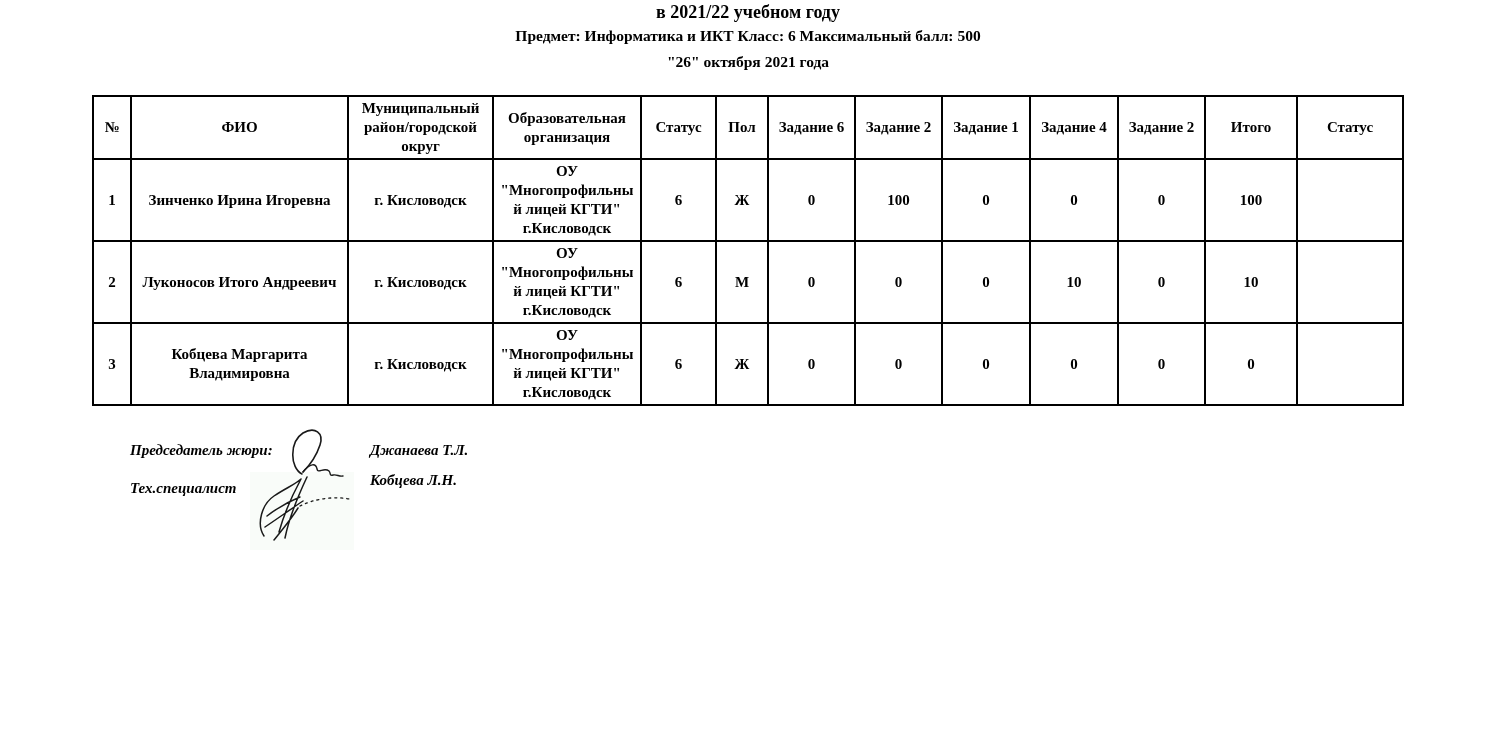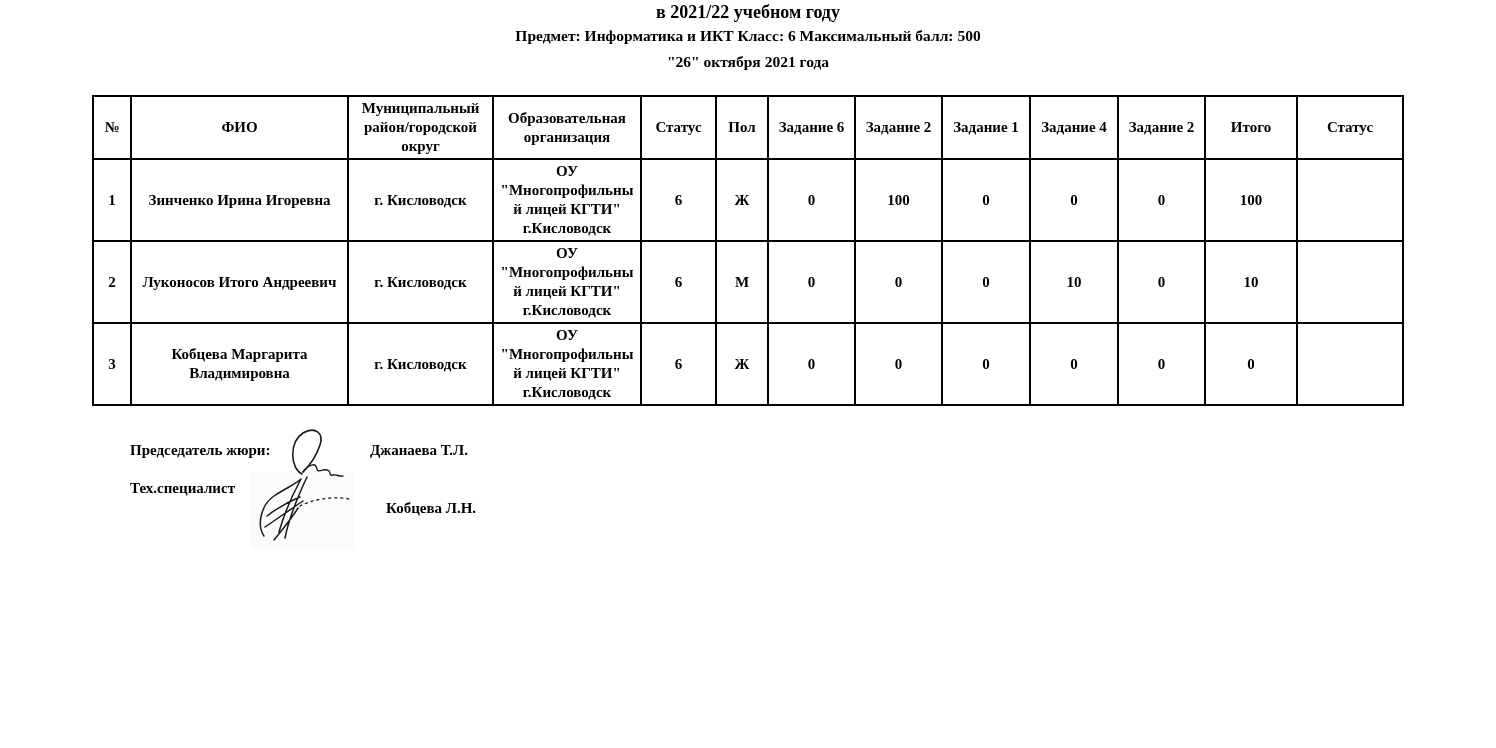--- a/index.html
+++ b/index.html
@@ -63,20 +63,21 @@
   }
   table.results thead tr { height: 58px; }
   table.results tbody tr { height: 80px; }
 
   
   .sig-label {
     position: absolute;
     font-size: 15px;
     font-weight: bold;
     white-space: nowrap;
+    font-style: italic;
   }
   .sig-scribble {
     position: absolute;
   }
   .sig-bg {
     position: absolute;
     left: 250px;
     top: 472px;
     width: 104px;
     height: 78px;
@@ -181,13 +182,13 @@
   <path d="M16,48 C4,42 3,16 17,7 C29,0 38,7 34,19 C30,31 22,41 17,46" fill="none" stroke="#1a1a1a" stroke-width="1.6" stroke-linecap="round"></path>
   <path d="M17,46 C24,37 30,37 31,43 C32,48 38,41 43,45 C45,47 43,50 47,49 C51,48 53,51 57,50" fill="none" stroke="#1a1a1a" stroke-width="1.4" stroke-linecap="round"></path>
 </svg>
 <div class="sig-label" style="left:370px; top:442px;">Джанаева Т.Л.</div>
 
 <div class="sig-label" style="left:130px; top:480px;">Тех.специалист</div>
 <svg class="sig-scribble" style="left:254px; top:474px;" width="102" height="76" viewBox="0 0 102 76">
   <path d="M10,62 C2,50 8,30 20,22 C32,14 42,10 47,5 M47,5 C40,18 30,40 25,58 M53,3 C45,20 35,44 31,64 M13,42 C22,35 36,27 46,23 M11,53 C23,45 37,35 49,27 M20,66 C28,56 38,44 44,34" fill="none" stroke="#1a1a1a" stroke-width="1.5" stroke-linecap="round"></path>
   <path d="M46,32 C60,25 78,22 96,25" fill="none" stroke="#1a1a1a" stroke-width="1.3" stroke-linecap="round" stroke-dasharray="2 4"></path>
 </svg>
-<div class="sig-label" style="left:370px; top:500px;margin-left:16px;">Кобцева Л.Н.</div>
+<div class="sig-label" style="left:370px; top:472px;">Кобцева Л.Н.</div>
 
 </body></html>

